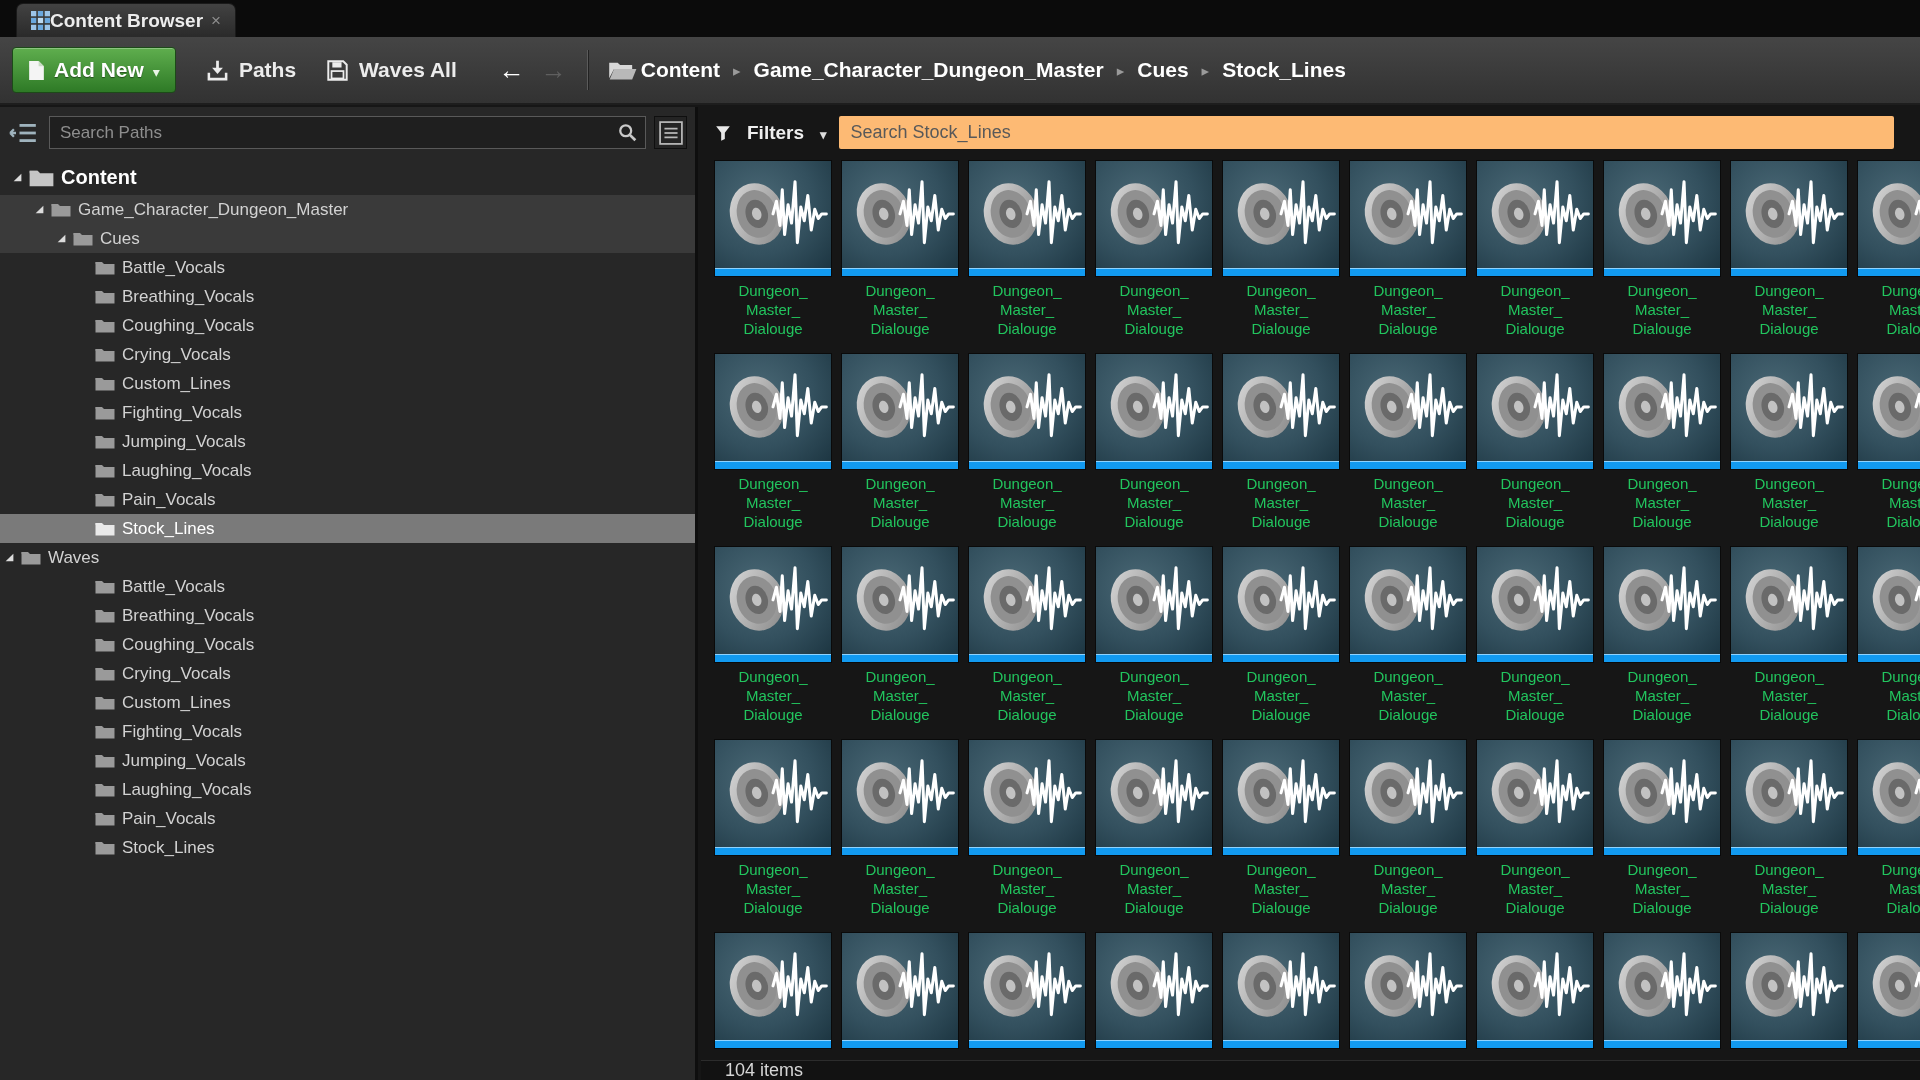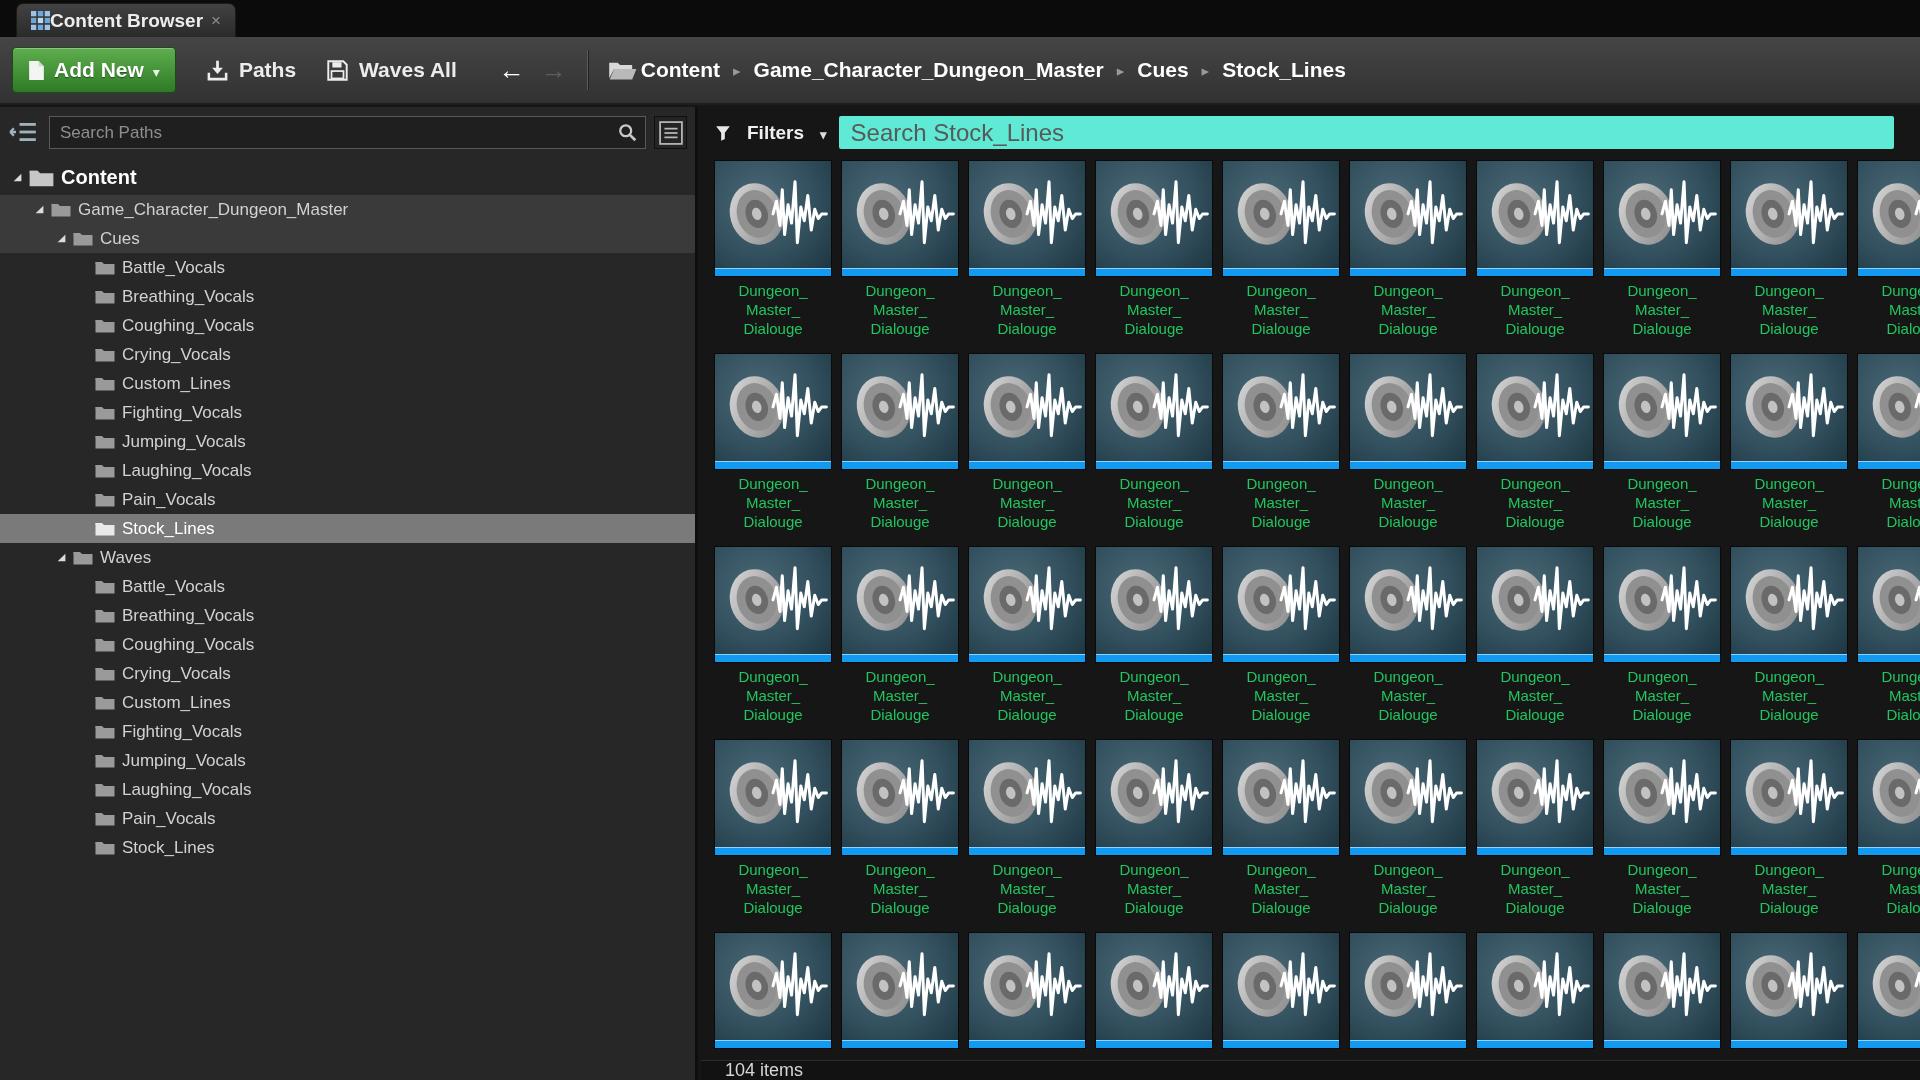--- a/index.html
+++ b/index.html
@@ -30,21 +30,21 @@
   .nav-arrow.fwd  { color:#5f5f5f; }
   .v-sep { width:1px; height:40px; background:#5b5b5b; box-shadow:1px 0 0 #222; margin:0 20px; }
   .breadcrumb { display:flex; align-items:center; gap:13px; }
   .bc-item { color:#ffffff; font-size:21px; font-weight:bold; }
   .bc-sep { color:#9a9a9a; font-size:15px; padding-top:2px; }
   .bc-folder { display:flex; margin-right:4px; }
 
   
   .left-panel { position:absolute; top:107px; left:0; width:698px; bottom:0; background:#272727;
     border-right:3px solid #0e0e0e; display:flex; flex-direction:column; }
-  .search-row { display:flex; align-items:flex-start; gap:8px; padding:9px 8px 8px 5px; }
+  .search-row { display:flex; align-items:center; gap:8px; padding:9px 8px 8px 5px; }
   .sources-btn { width:36px; height:32px; display:flex; align-items:center; justify-content:center; }
   .path-search { position:relative; flex:1; }
   .path-search input { width:100%; height:33px; background:#1f1f1f; border:1px solid #595959;
     color:#c9c9c9; font-size:17px; padding:0 38px 0 10px; outline:none; }
   .path-search input::placeholder { color:#8e8e8e; }
   .mag { position:absolute; right:9px; top:7px; pointer-events:none; }
   .view-btn { width:33px; height:33px; display:flex; align-items:center; justify-content:center;
     background:#242424; border:1px solid #0f0f0f; }
 
   .tree { flex:1; overflow:hidden; padding-top:2px; }
@@ -56,22 +56,22 @@
   .fold { display:flex; margin:0 7px 0 3px; }
   .tlabel { overflow:hidden; text-overflow:clip; }
 
   
   .main { position:absolute; top:107px; left:701px; right:0; bottom:0; background:#161616;
     display:flex; flex-direction:column; }
   .filters-row { display:flex; align-items:center; gap:12px; padding:9px 26px 9px 14px; }
   .filters-btn { display:flex; align-items:center; gap:16px; color:#efefef; font-size:19px; font-weight:bold; }
   .filters-btn .caret { font-size:13px; color:#dcdcdc; margin-top:3px; }
   .main-search { flex:1; }
-  .main-search input { width:100%; height:33px; background:#5eead4; border:none; border-radius:2px;
-    font-size:24px; color:#3c3c3c; padding:0 12px; outline:none; }
+  .main-search input { width:100%; height:33px; background:#fdba74; border:none; border-radius:2px;
+    font-size:18px; color:#3c3c3c; padding:0 12px; outline:none; }
   .main-search input::placeholder { color:#595959; }
 
   .grid-wrap { flex:1; overflow:hidden; padding:3px 0 0 14px; }
   .grid { display:grid; grid-template-columns:repeat(10,116px); column-gap:11px; row-gap:15px; }
   .tile { width:116px; }
   .thumb { position:relative; width:116px; height:115px; outline:1px solid #0a0a0a; }
   .thumb-svg { display:block; width:116px; height:115px; }
   .type-bar { position:absolute; left:0; right:0; bottom:0; height:8px; background:#129af0;
     border-top:1px solid #8ed3ff; }
   .tile-label { margin-top:5px; height:58px; overflow:hidden; text-align:center; color:#22c55e;
@@ -340,21 +340,21 @@
       <div class="tree-row selected" style="padding-left: 74px;">
         <span class="tw"></span>
         <span class="fold">
           <svg width="20" height="15" viewBox="0 0 20 15">
             <path d="M0.5 2 h6.3 l2 2 h10.7 v10.5 H0.5 z" fill="#e9e9e9"></path>
             <path d="M0.5 2 h6.3 l2 2 H0.5 z" fill="#e9e9e9" opacity="0.75"></path>
           </svg>
         </span>
         <span class="tlabel">Stock_Lines</span>
       </div>
-      <div class="tree-row" style="padding-left: 52px;">
+      <div class="tree-row" style="">
         <span class="tw">
           <svg width="11" height="11" viewBox="0 0 10 10">
             <polygon points="1.5,8.5 8.5,8.5 8.5,1.5" fill="#dcdcdc"></polygon>
           </svg>
         </span>
         <span class="fold">
           <svg width="20" height="15" viewBox="0 0 20 15">
             <path d="M0.5 2 h6.3 l2 2 h10.7 v10.5 H0.5 z" fill="#9a9a9a"></path>
             <path d="M0.5 2 h6.3 l2 2 H0.5 z" fill="#9a9a9a" opacity="0.75"></path>
           </svg>

